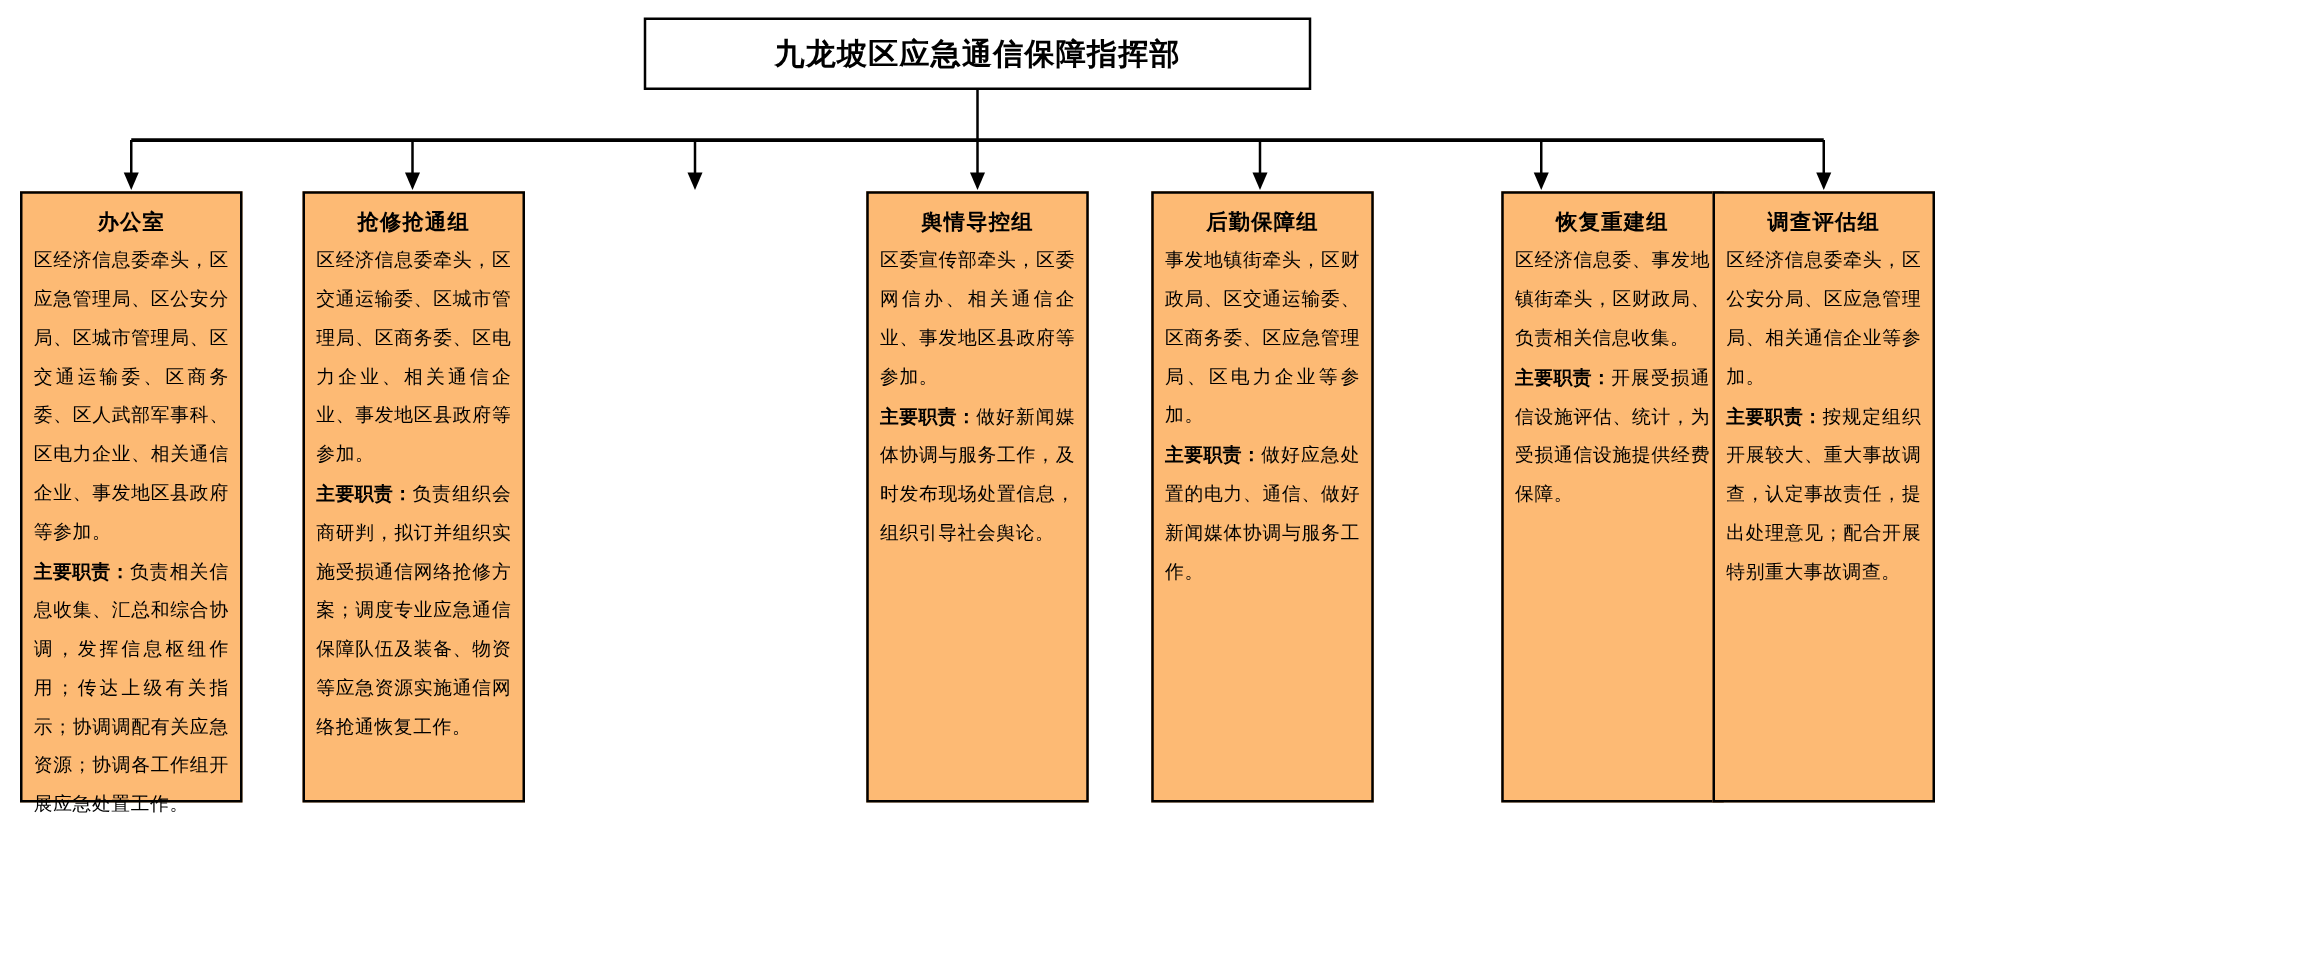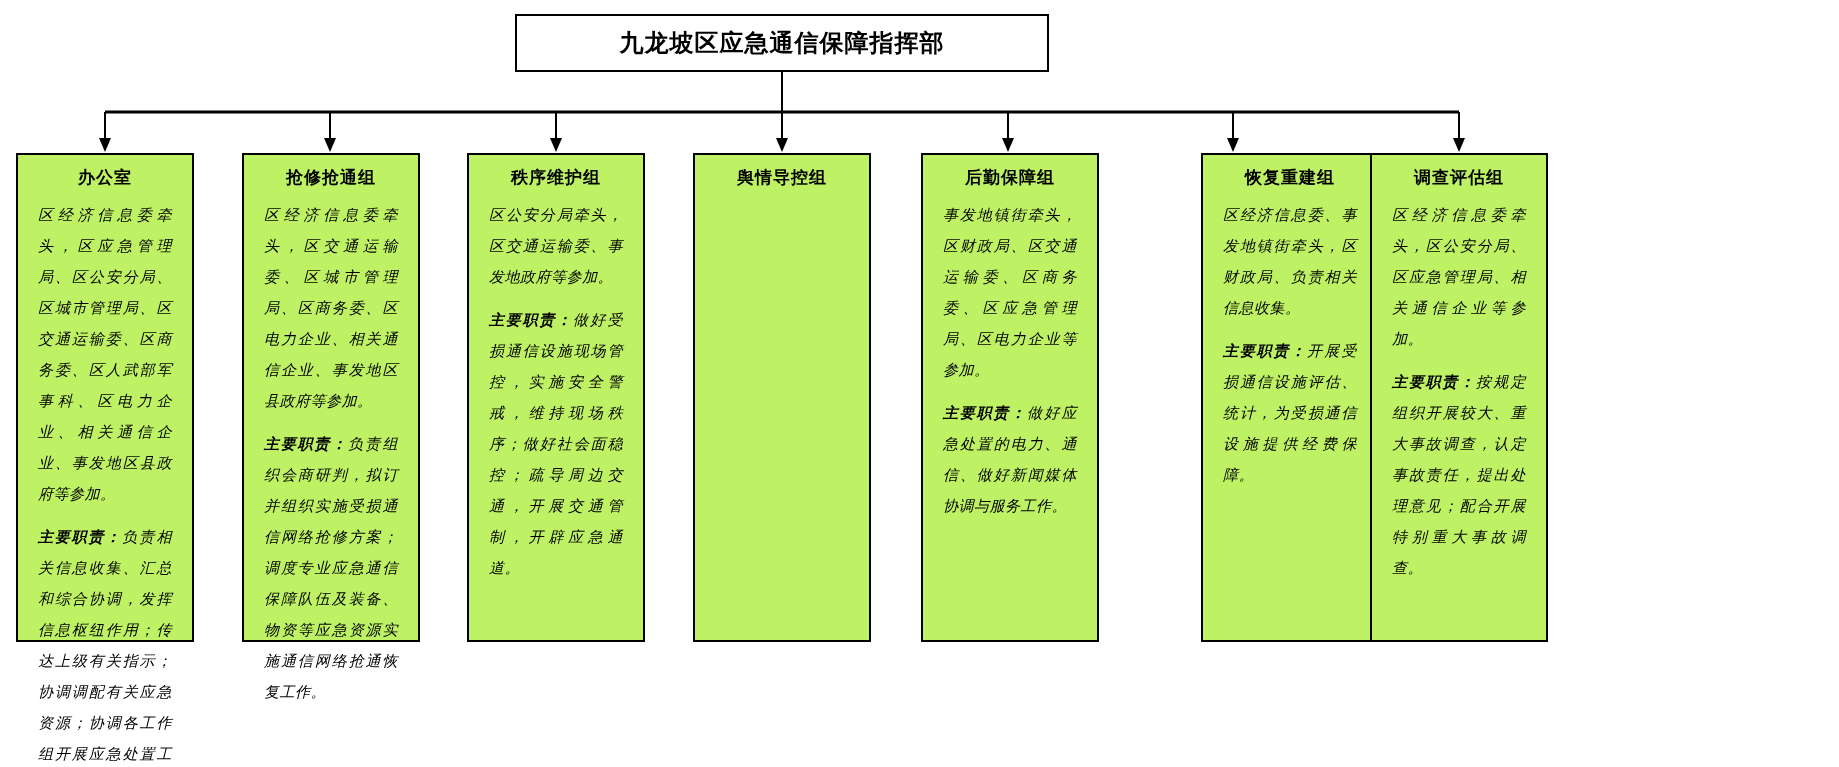--- a/index.html
+++ b/index.html
@@ -38,43 +38,42 @@
     letter-spacing: 1px;
     background: #fff;
   }
   .group-box {
     position: absolute;
     top: 153px;
     width: 178px;
     height: 489px;
     border: 2px solid #000;
     box-sizing: border-box;
-    background: #bef264;
+    background: #fdba74;
     color: #000;
   }
   .group-title {
     text-align: center;
     font-weight: bold;
     font-size: 17px;
     font-family: "Liberation Sans", sans-serif;
     margin: 11px 4px 5px 4px;
     letter-spacing: 1px;
   }
   .group-body {
     padding: 0 9px 8px 9px;
     font-family: "Liberation Serif", "DejaVu Serif", serif;
     font-size: 15px;
     line-height: 31px;
     text-align: justify;
     text-justify: inter-character;
     letter-spacing: 0.5px;
   }
   .group-body p {
-    margin: 11px;
-    font-style: italic;
+    margin: 0;
   }
   .duties-label {
     font-family: "Liberation Sans", sans-serif;
     font-weight: bold;
     letter-spacing: 0;
   }
 </style>
 </head>
 <body>
 
@@ -119,30 +118,27 @@
   </div>
 
   <div class="group-box" style="left:242px">
     <div class="group-title">抢修抢通组</div>
     <div class="group-body">
       <p>区经济信息委牵头，区交通运输委、区城市管理局、区商务委、区电力企业、相关通信企业、事发地区县政府等参加。</p>
       <p><span class="duties-label">主要职责：</span><span>负责组织会商研判，拟订并组织实施受损通信网络抢修方案；调度专业应急通信保障队伍及装备、物资等应急资源实施通信网络抢通恢复工作。</span></p>
     </div>
   </div>
 
-  <div class="group-box" style="left:467px">
-    <div class="group-title">秩序维护组</div>
-    <div class="group-body">
-      <p>区公安分局牵头，区交通运输委、事发地政府等参加。</p>
-      <p><span class="duties-label">主要职责：</span><span>做好受损通信设施现场管控，实施安全警戒，维持现场秩序；做好社会面稳控；疏导周边交通，开展交通管制，开辟应急通道。</span></p>
-    </div>
-  </div>
 
   <div class="group-box" style="left:693px">
     <div class="group-title">舆情导控组</div>
+    <div class="group-body">
+      <p>区委宣传部牵头，区委网信办、相关通信企业、事发地区县政府等参加。</p>
+      <p><span class="duties-label">主要职责：</span><span>做好新闻媒体协调与服务工作，及时发布现场处置信息，组织引导社会舆论。</span></p>
+    </div>
   </div>
 
   <div class="group-box" style="left:921px">
     <div class="group-title">后勤保障组</div>
     <div class="group-body">
       <p>事发地镇街牵头，区财政局、区交通运输委、区商务委、区应急管理局、区电力企业等参加。</p>
       <p><span class="duties-label">主要职责：</span><span>做好应急处置的电力、通信、做好新闻媒体协调与服务工作。</span></p>
     </div>
   </div>
 

